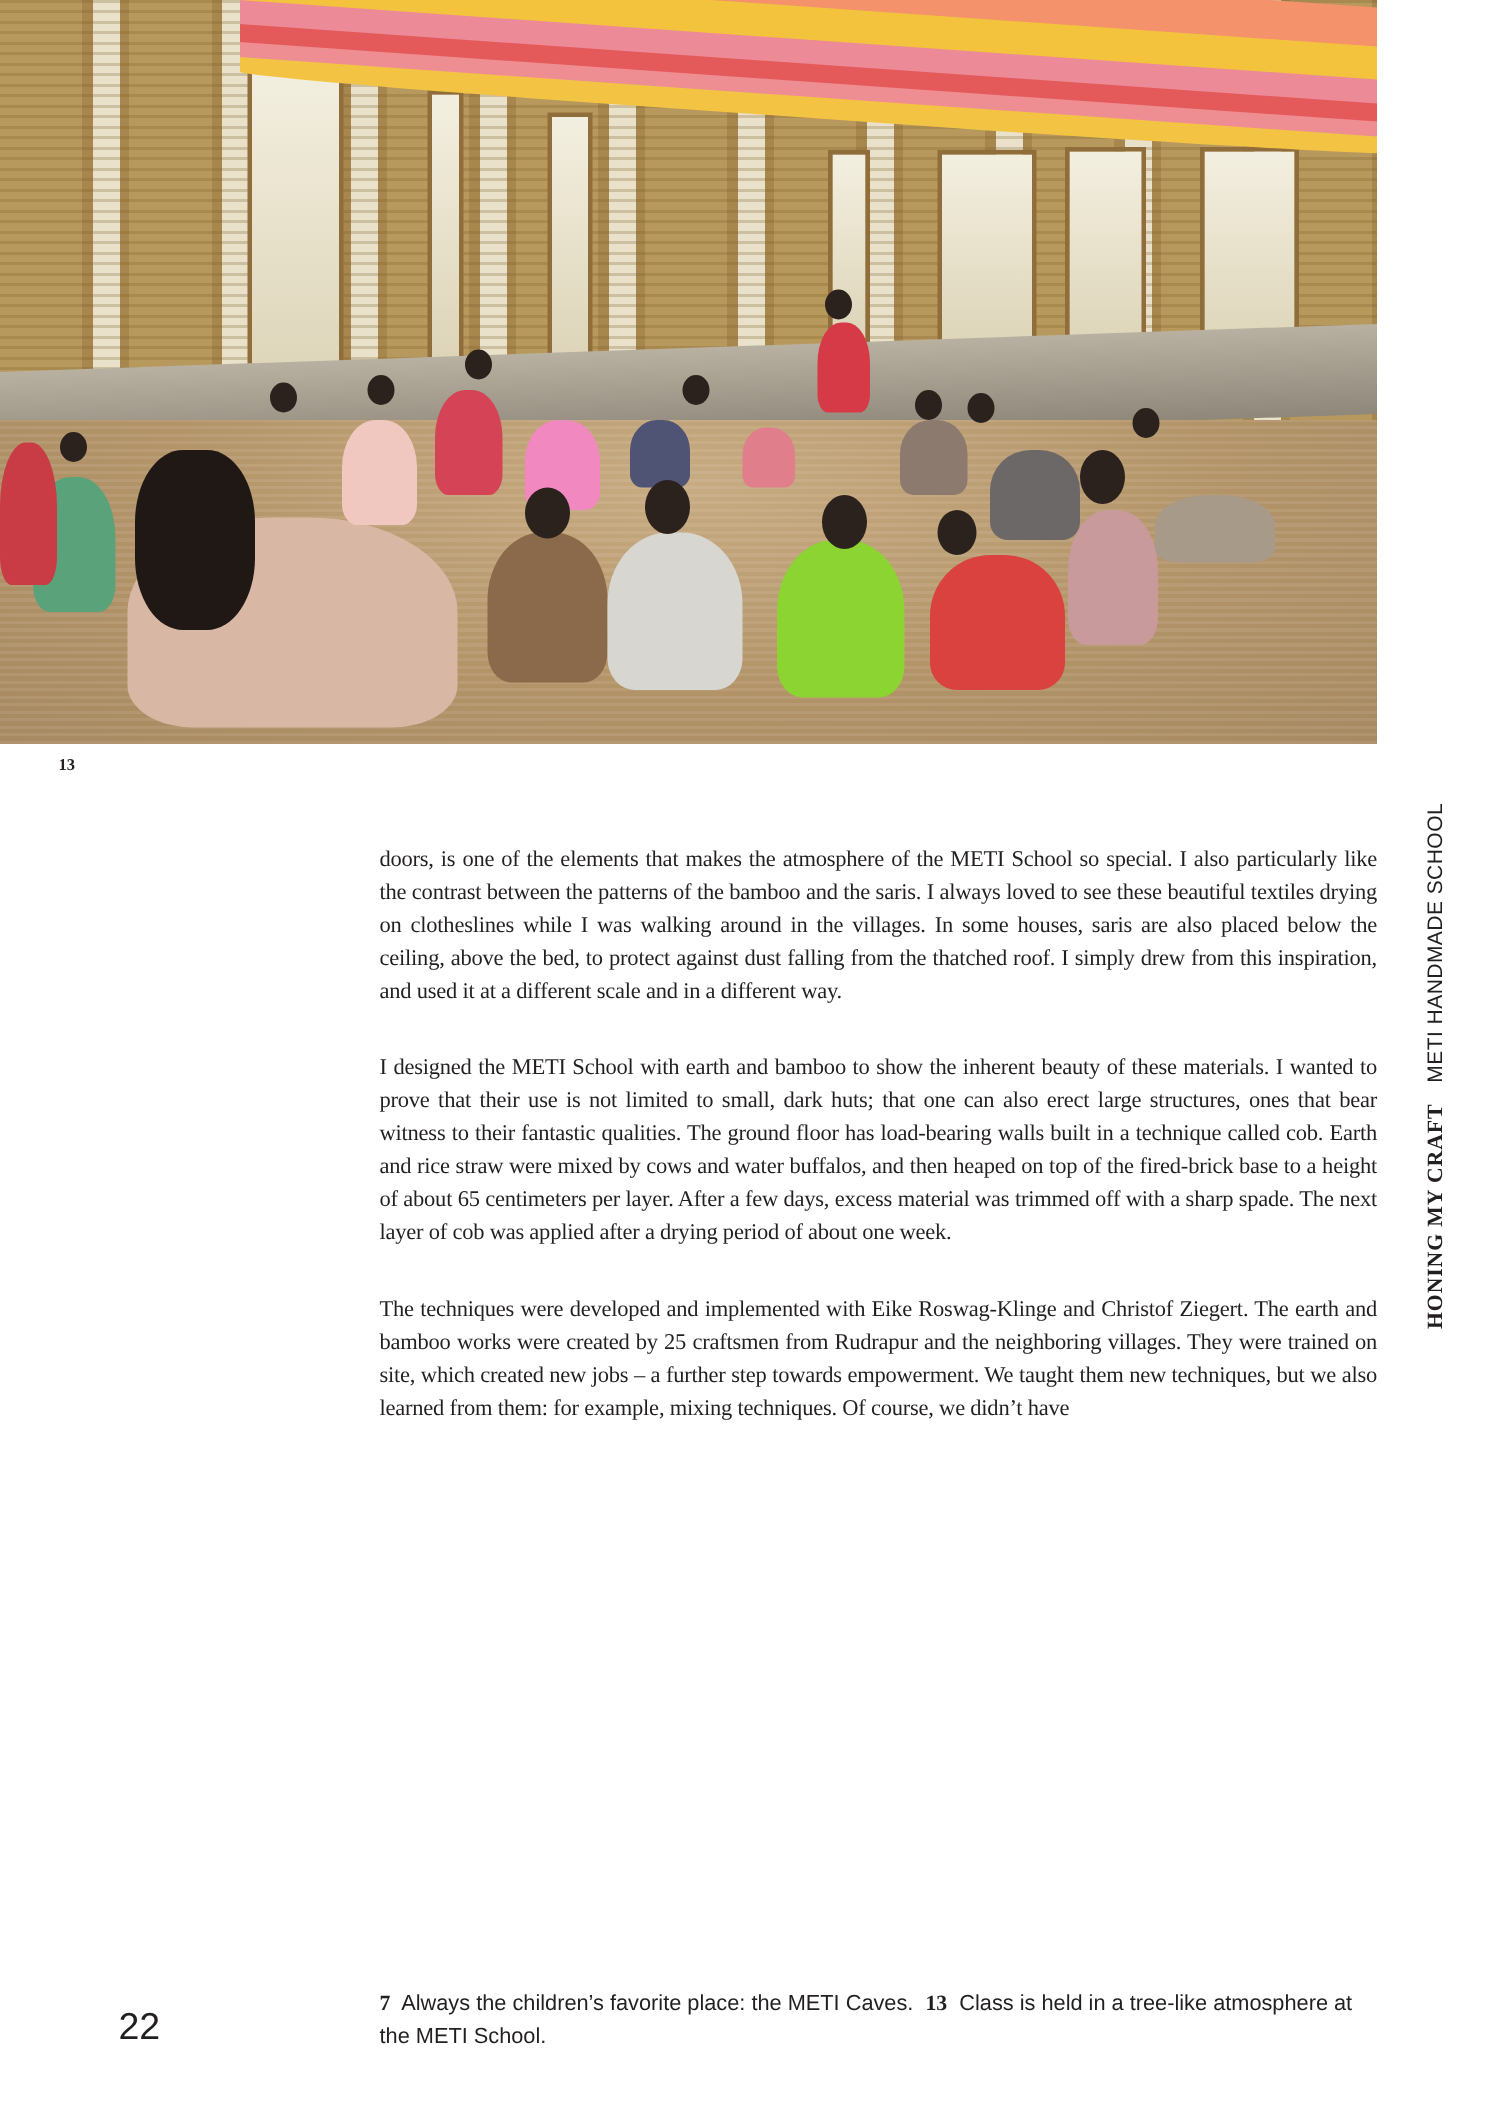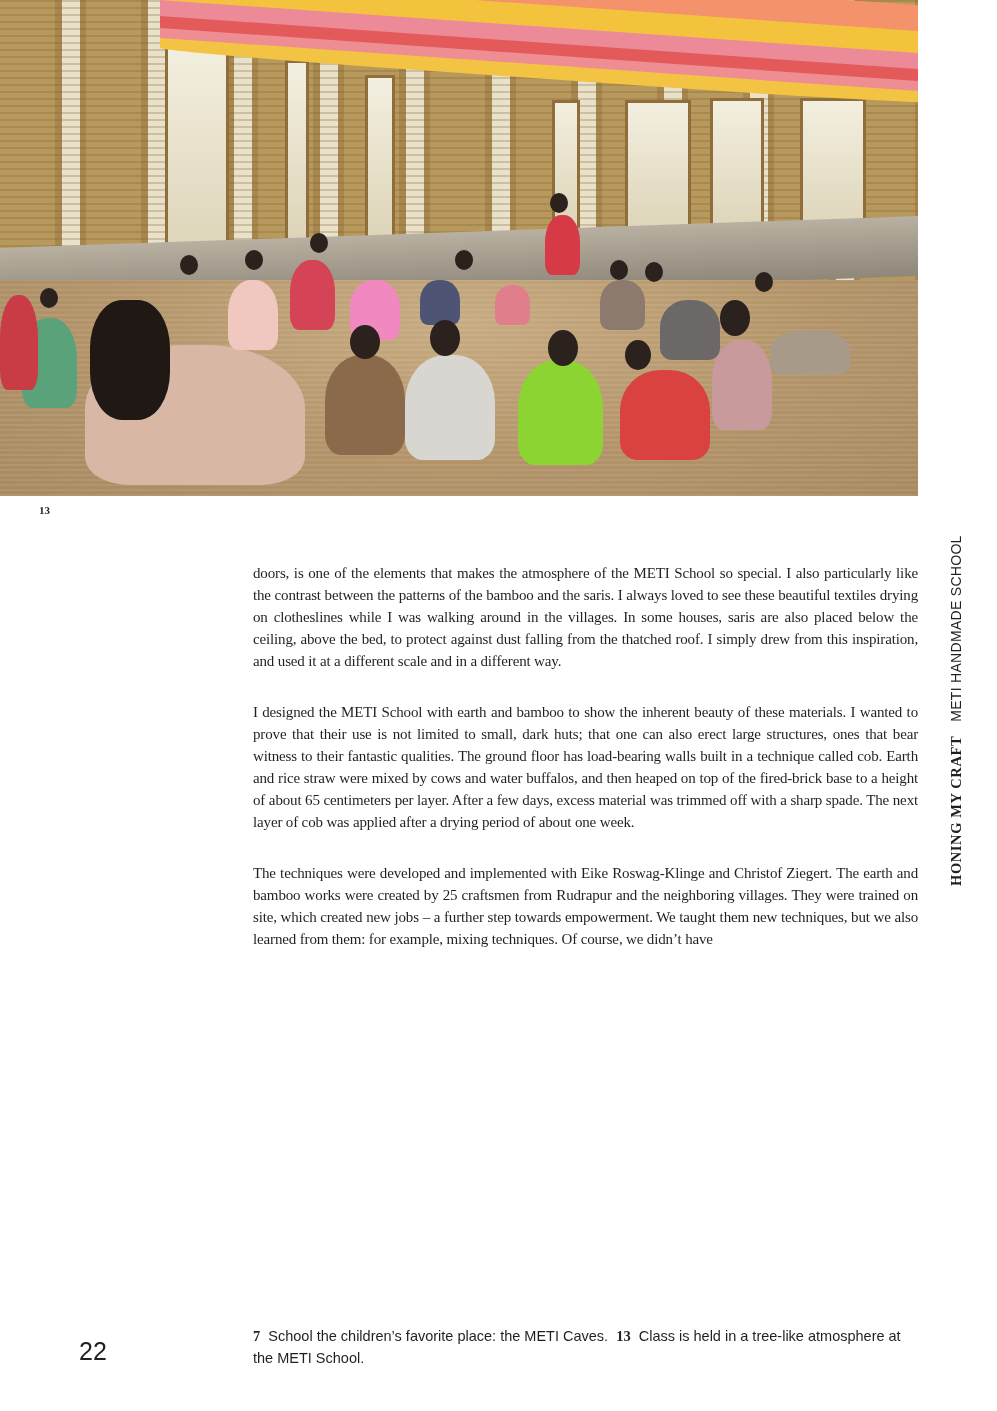--- a/index.html
+++ b/index.html
@@ -154,16 +154,16 @@
 <div class="body-text">
   <p>doors, is one of the elements that makes the atmosphere of the METI School so special. I also particularly like the contrast between the patterns of the bamboo and the saris. I always loved to see these beau­tiful textiles drying on clotheslines while I was walking around in the villages. In some houses, saris are also placed below the ceiling, above the bed, to protect against dust falling from the thatched roof. I simply drew from this inspiration, and used it at a different scale and in a different way.</p>
   <p>I designed the METI School with earth and bamboo to show the inher­ent beauty of these materials. I wanted to prove that their use is not limited to small, dark huts; that one can also erect large structures, ones that bear witness to their fantastic qualities. The ground floor has load-bearing walls built in a technique called cob. Earth and rice straw were mixed by cows and water buffalos, and then heaped on top of the fired-brick base to a height of about 65 centimeters per layer. After a few days, excess material was trimmed off with a sharp spade. The next layer of cob was applied after a drying period of about one week.</p>
   <p>The techniques were developed and implemented with Eike Roswag-Klinge and Christof Ziegert. The earth and bamboo works were creat­ed by 25 craftsmen from Rudrapur and the neighboring villages. They were trained on site, which created new jobs – a further step towards empowerment. We taught them new techniques, but we also learned from them: for example, mixing techniques. Of course, we didn’t have</p>
 </div>
 
 <div class="page-number">22</div>
 
 <div class="caption">
   <span class="num">7</span>
-  <span>School the children’s favorite place: the METI Caves.</span>
+  <span>Always the children’s favorite place: the METI Caves.</span>
   &nbsp;<span class="num">13</span>
   <span>Class is held in a tree-like atmosphere at the METI School.</span>
 </div>
 
 </body></html>

